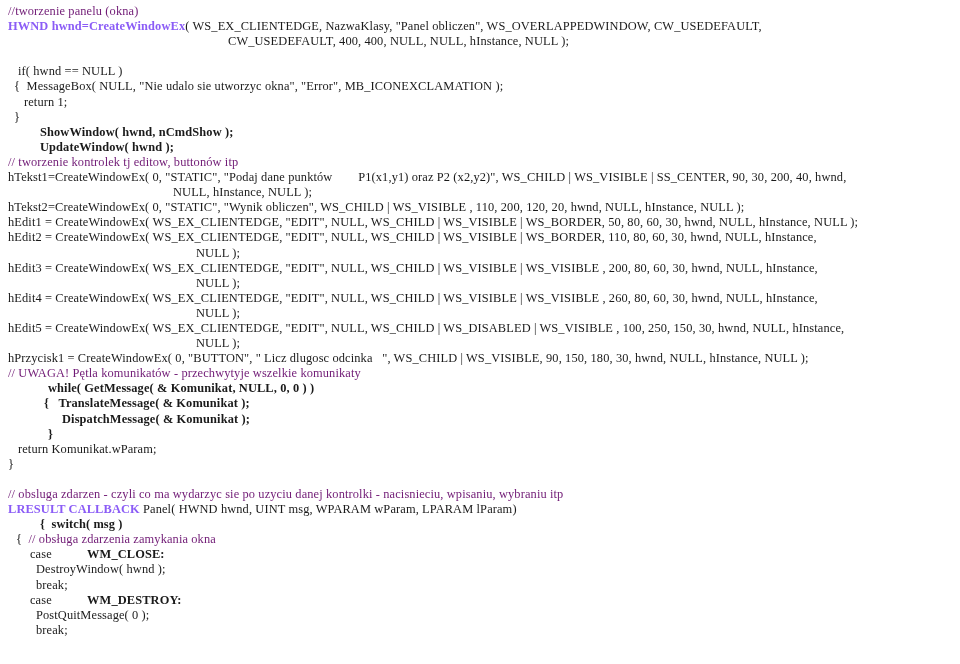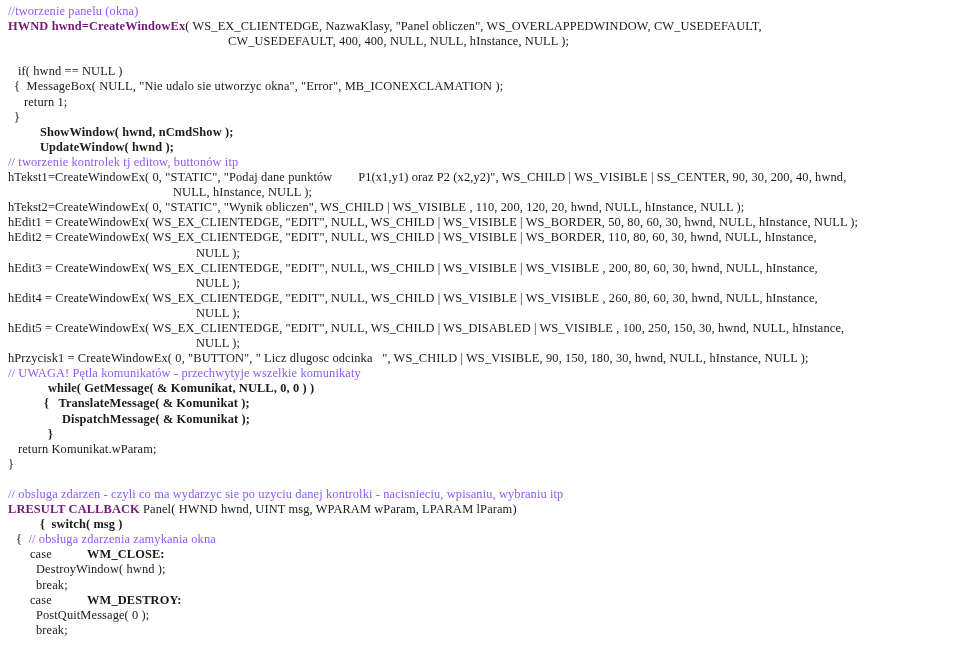--- a/index.html
+++ b/index.html
@@ -20,24 +20,24 @@
     line-height: 15.1px;
     color: #1a1a1a;
     white-space: pre;
     letter-spacing: 0.01em;
   }
   .line {
     white-space: pre;
     min-height: 15.1px;
   }
   .cmt {
-    color: #8b5cf6;
+    color: #701a75;
   }
   .kw {
-    color: #701a75;
+    color: #8b5cf6;
     font-weight: bold;
   }
   .b {
     font-weight: bold;
     margin-left: 32px;
   }
 </style>
 </head>
 <body>
 

